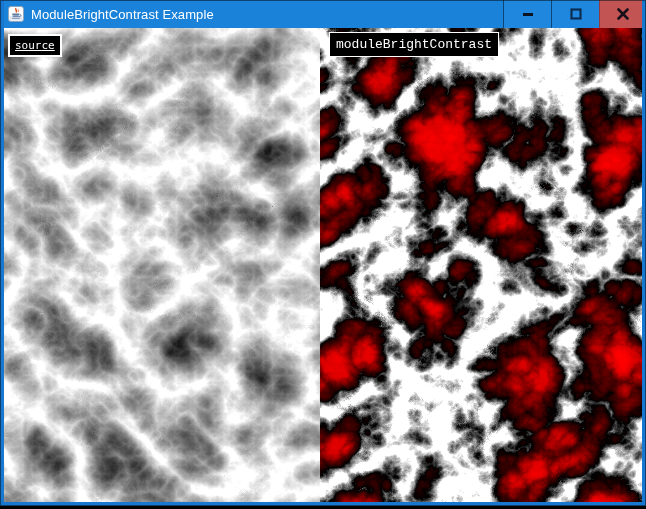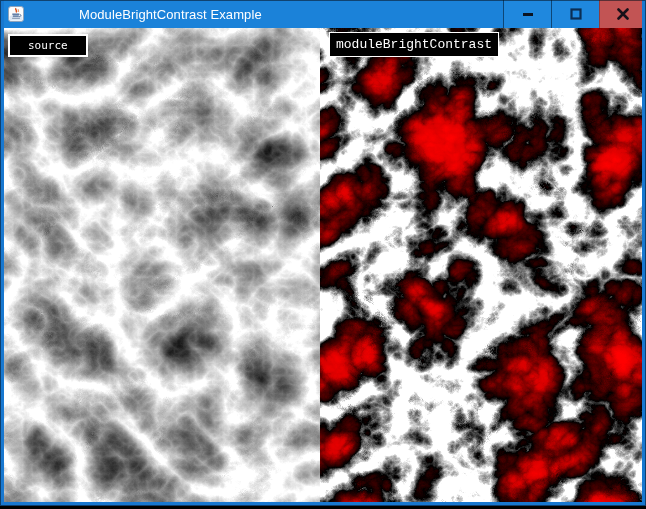--- a/index.html
+++ b/index.html
@@ -4,21 +4,21 @@
 <style>
   html,body{margin:0;padding:0;background:#ffffff;}
   .window{
     position:relative;width:646px;height:509px;background:#000;
     font-family:"Liberation Sans",sans-serif;overflow:hidden;
   }
   
   .titlebar{
     position:absolute;left:0;top:0;width:646px;height:28px;
     background:var(--titlebar-blue,#1b82d9);
-    display:flex;align-items:center;z-index:2;gap:48px;
+    display:flex;align-items:center;z-index:2;
   }
   .title-icon{margin-left:8px;width:16px;height:16px;flex:0 0 auto;}
   .title-text{
     color:#fff;font-size:13px;margin-left:7px;white-space:nowrap;
     letter-spacing:0.1px;
   }
   .win-buttons{position:absolute;right:0;top:0;height:28px;display:flex;z-index:3;}
   .wbtn{
     width:48px;height:28px;display:flex;align-items:center;justify-content:center;
     background:var(--button-blue,#1f88de);
@@ -33,21 +33,21 @@
   .panel{position:relative;overflow:hidden;}
   .panel.left{width:316px;height:474px;background:#8a8a8a;}
   .panel.right{width:322px;height:474px;background:#000;}
   svg.tex{display:block;width:100%;height:100%;}
   .img-label{
     position:absolute;color:#fff;background:#000;line-height:1;z-index:2;
     white-space:nowrap;
   }
   .panel.left .img-label{
     left:4px;top:6px;border:2px solid #fff;
-    font-family:"DejaVu Sans Mono",monospace;font-size:11px;padding:4px 18px;
+    font-family:"DejaVu Sans Mono",monospace;font-size:11px;padding:4px 5px;text-decoration:underline;
   }
   .panel.right .img-label{
     left:9px;top:4px;border:1px solid #fff;
     font-family:Liberation Mono, monospace;font-size:13px;padding:5px 6px;
   }
   
   .frame{
     position:absolute;left:0;top:0;width:646px;height:506px;box-sizing:border-box;
     border-left:4px solid var(--border-blue,#1878d0);
     border-right:4px solid var(--border-blue,#1878d0);

